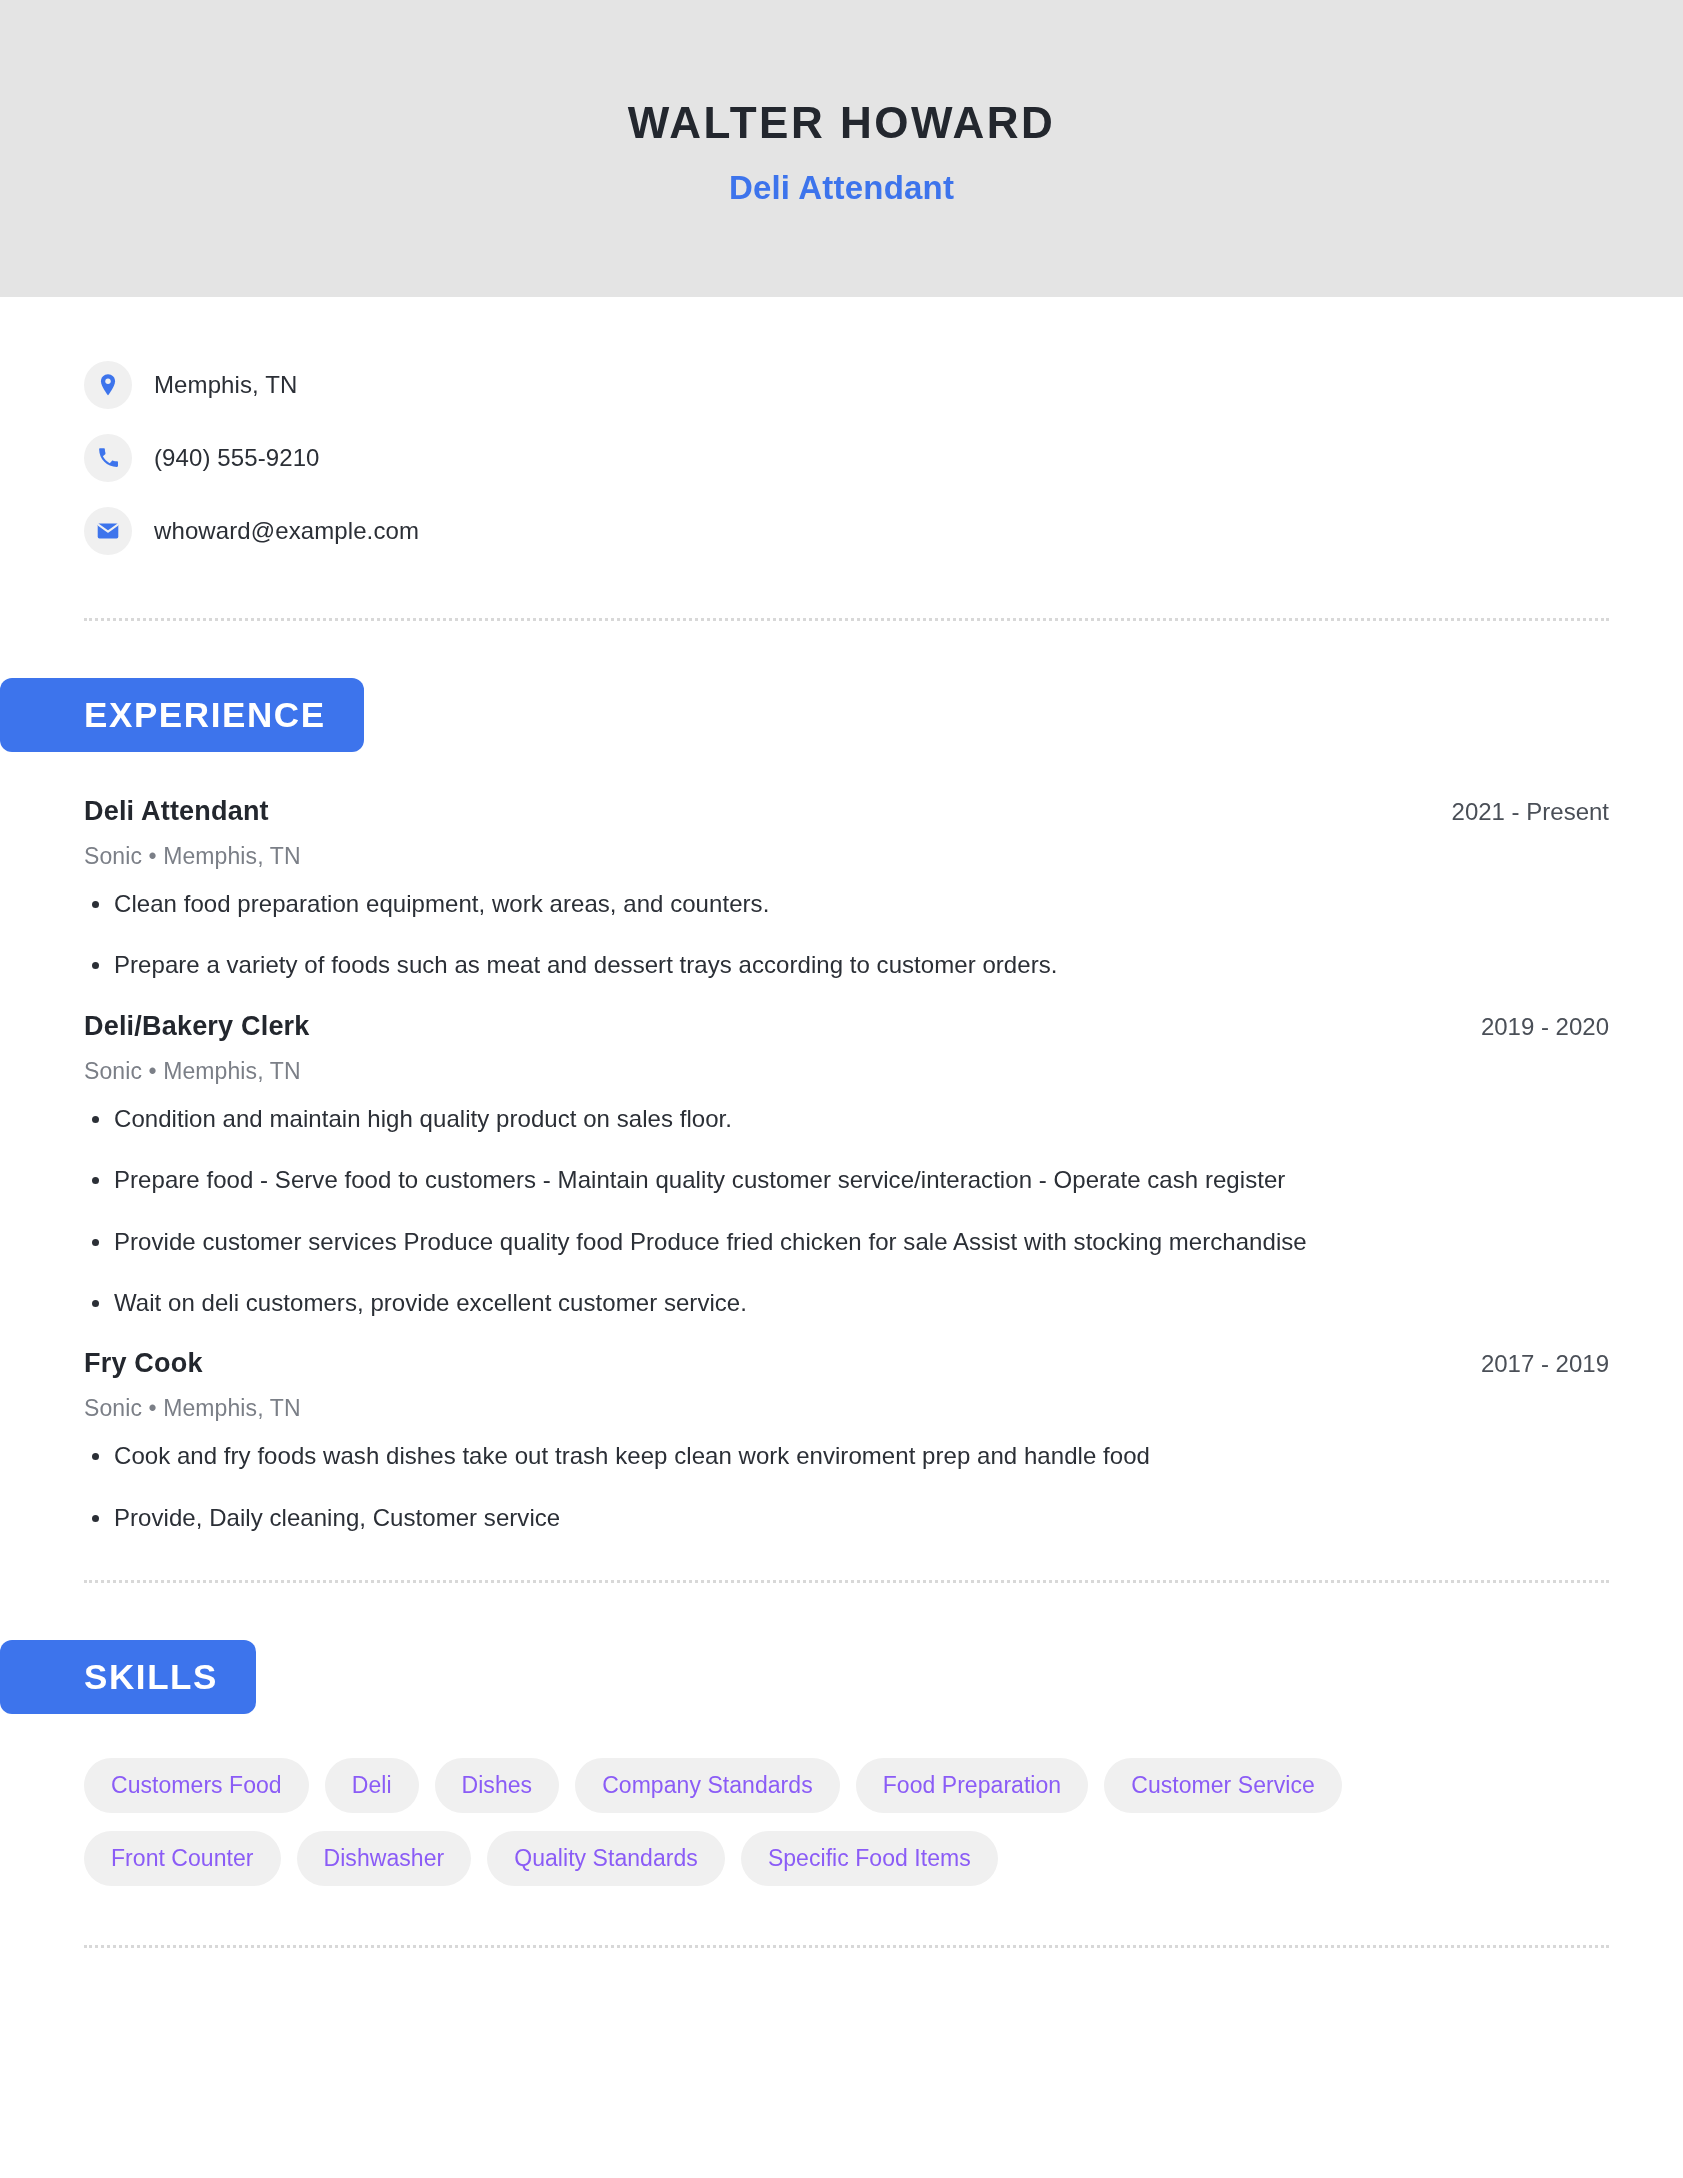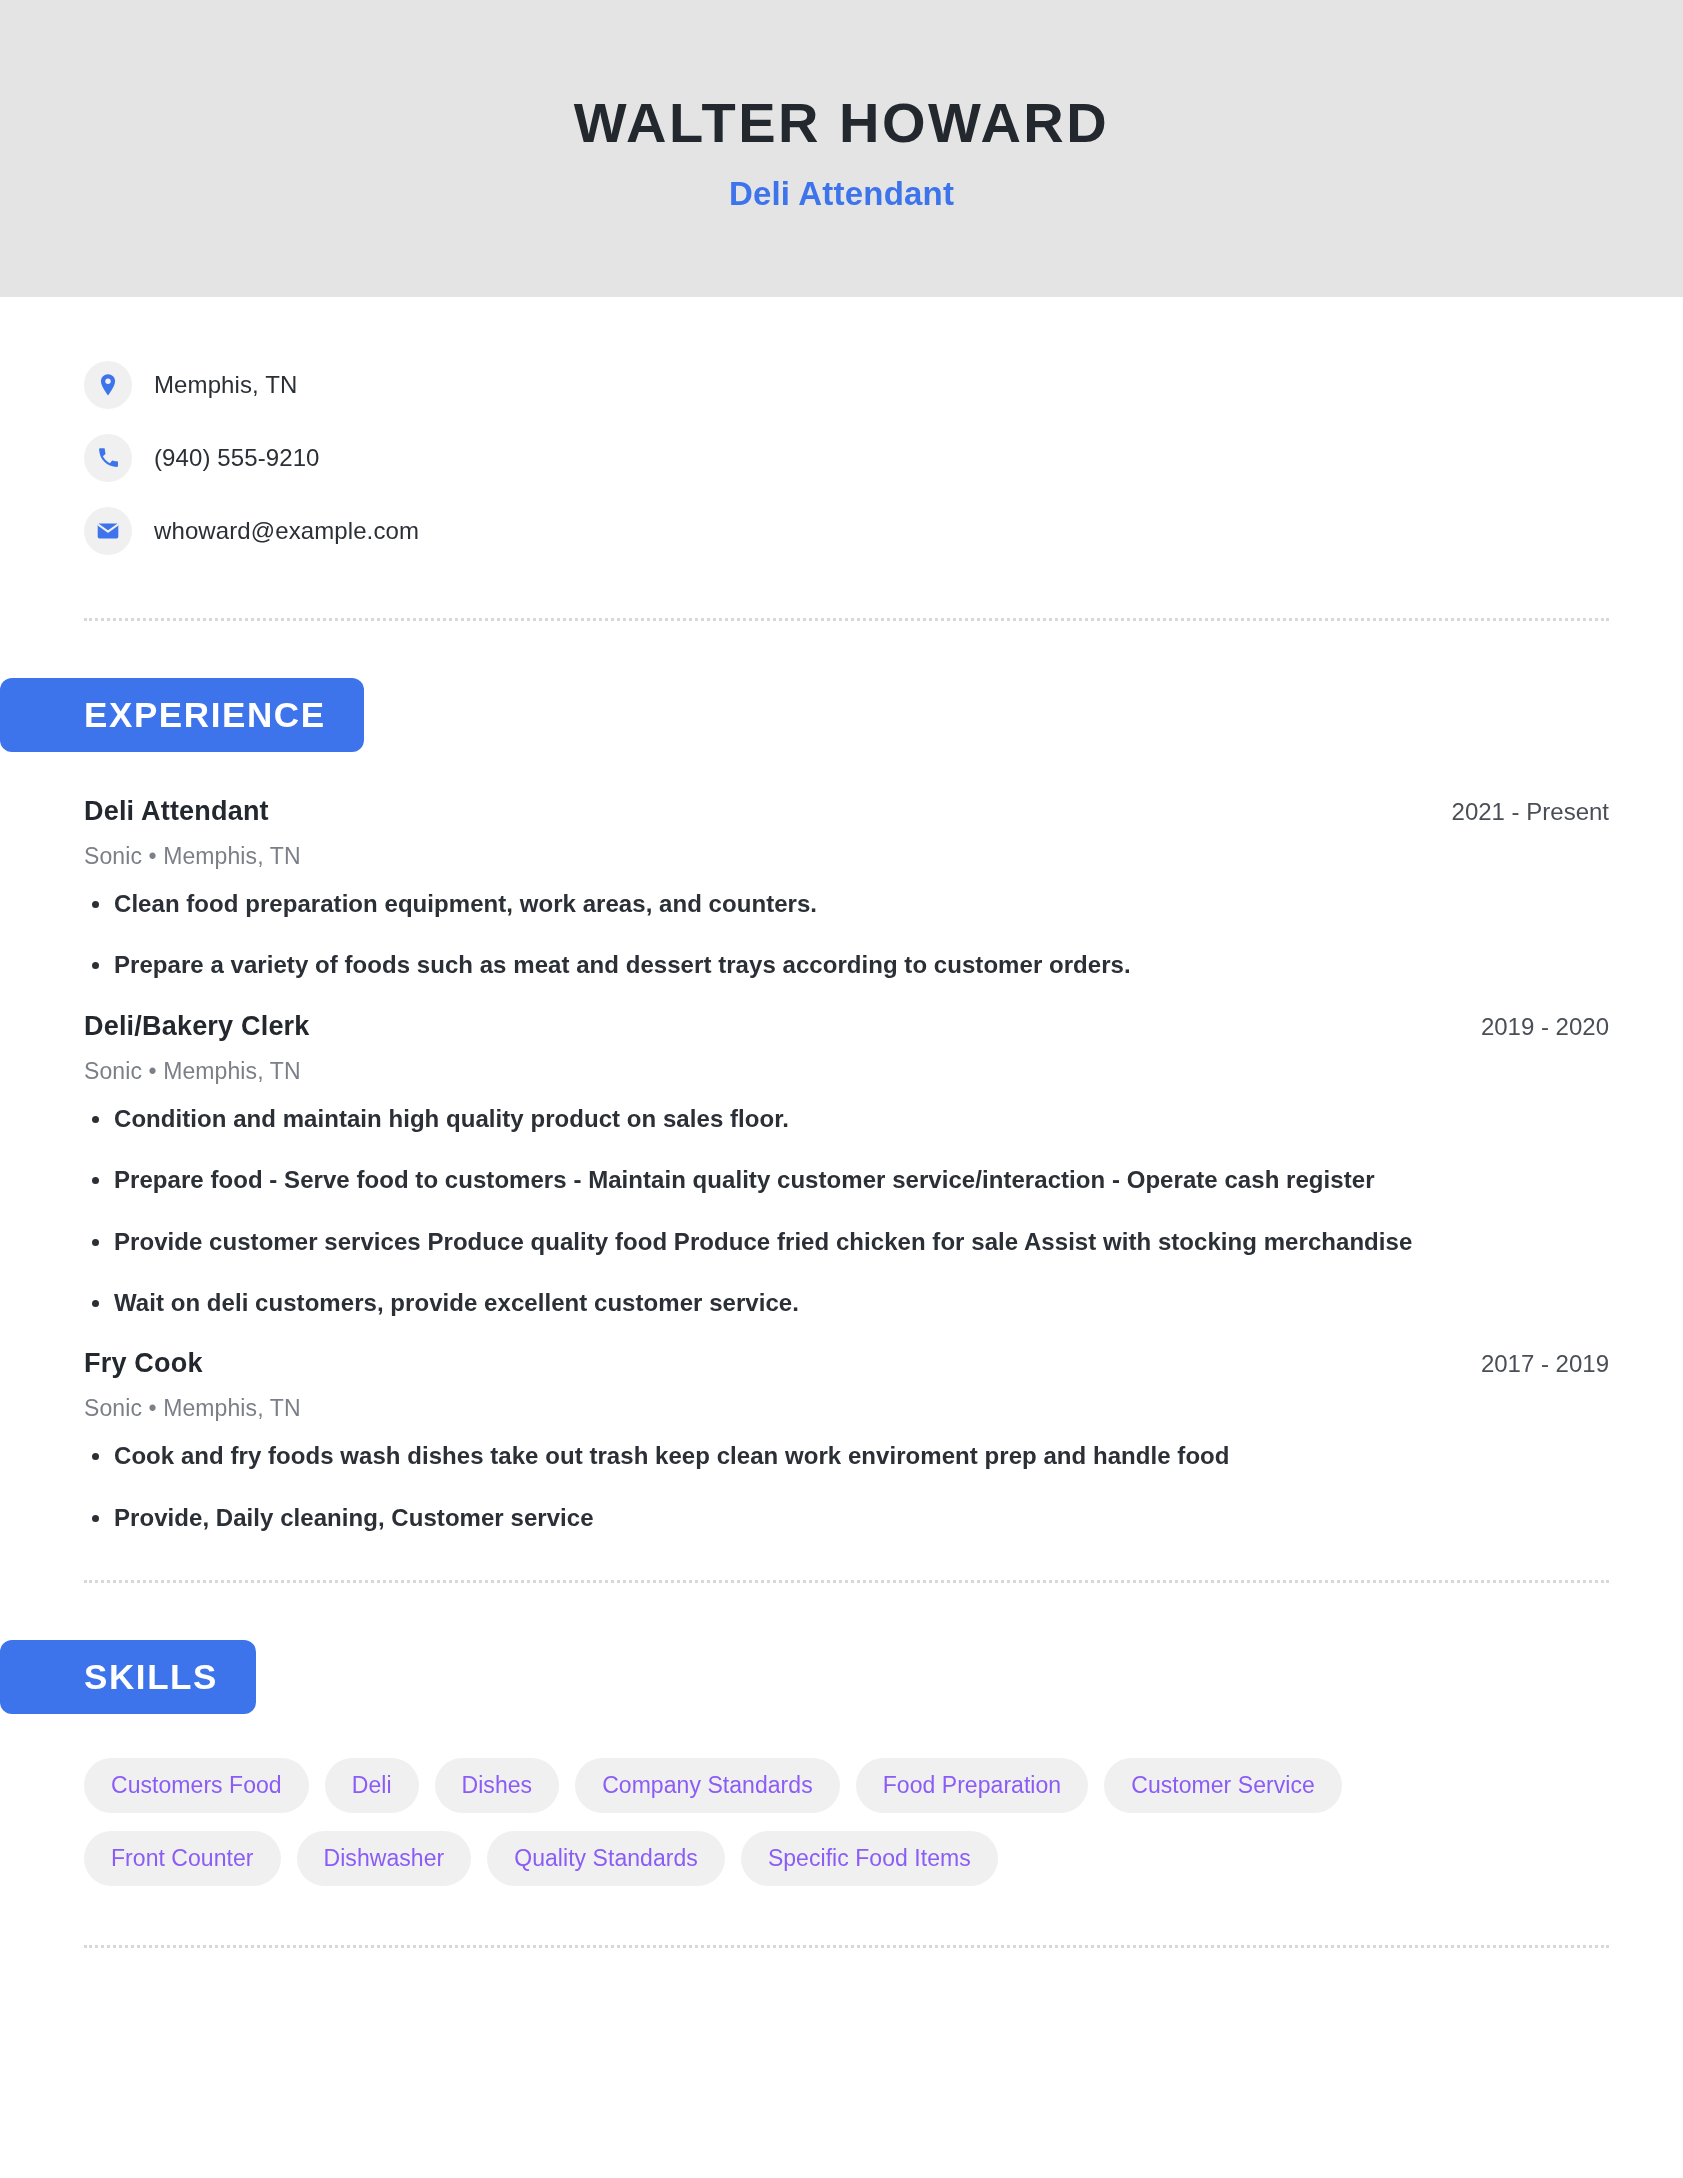--- a/index.html
+++ b/index.html
@@ -29,21 +29,21 @@
     width: 100%;
     height: 297px;
     background: #e4e4e4;
     display: flex;
     flex-direction: column;
     align-items: center;
     justify-content: center;
     padding-top: 10px;
   }
   .name {
-    font-size: 56px;
+    font-size: 44px;
     font-weight: bold;
     letter-spacing: 2.5px;
     color: #23272e;
     line-height: 1.05;
     margin: 0 0 22px 0;
     text-transform: uppercase;
   }
   .job-title {
     font-size: 33px;
     font-weight: bold;
@@ -125,21 +125,20 @@
   .exp-meta {
     font-size: 23px;
     color: #7b7f87;
     margin-top: 16px;
     letter-spacing: 0.1px;
   }
   .exp-bullets {
     margin: 18px 0 0 0;
     padding: 0;
     list-style: none;
-    font-weight: bold;
   }
   .exp-bullets li {
     position: relative;
     font-size: 24px;
     color: #2b2f36;
     line-height: 1.35;
     padding-left: 30px;
     margin-bottom: 29px;
     letter-spacing: 0.05px;
   }

